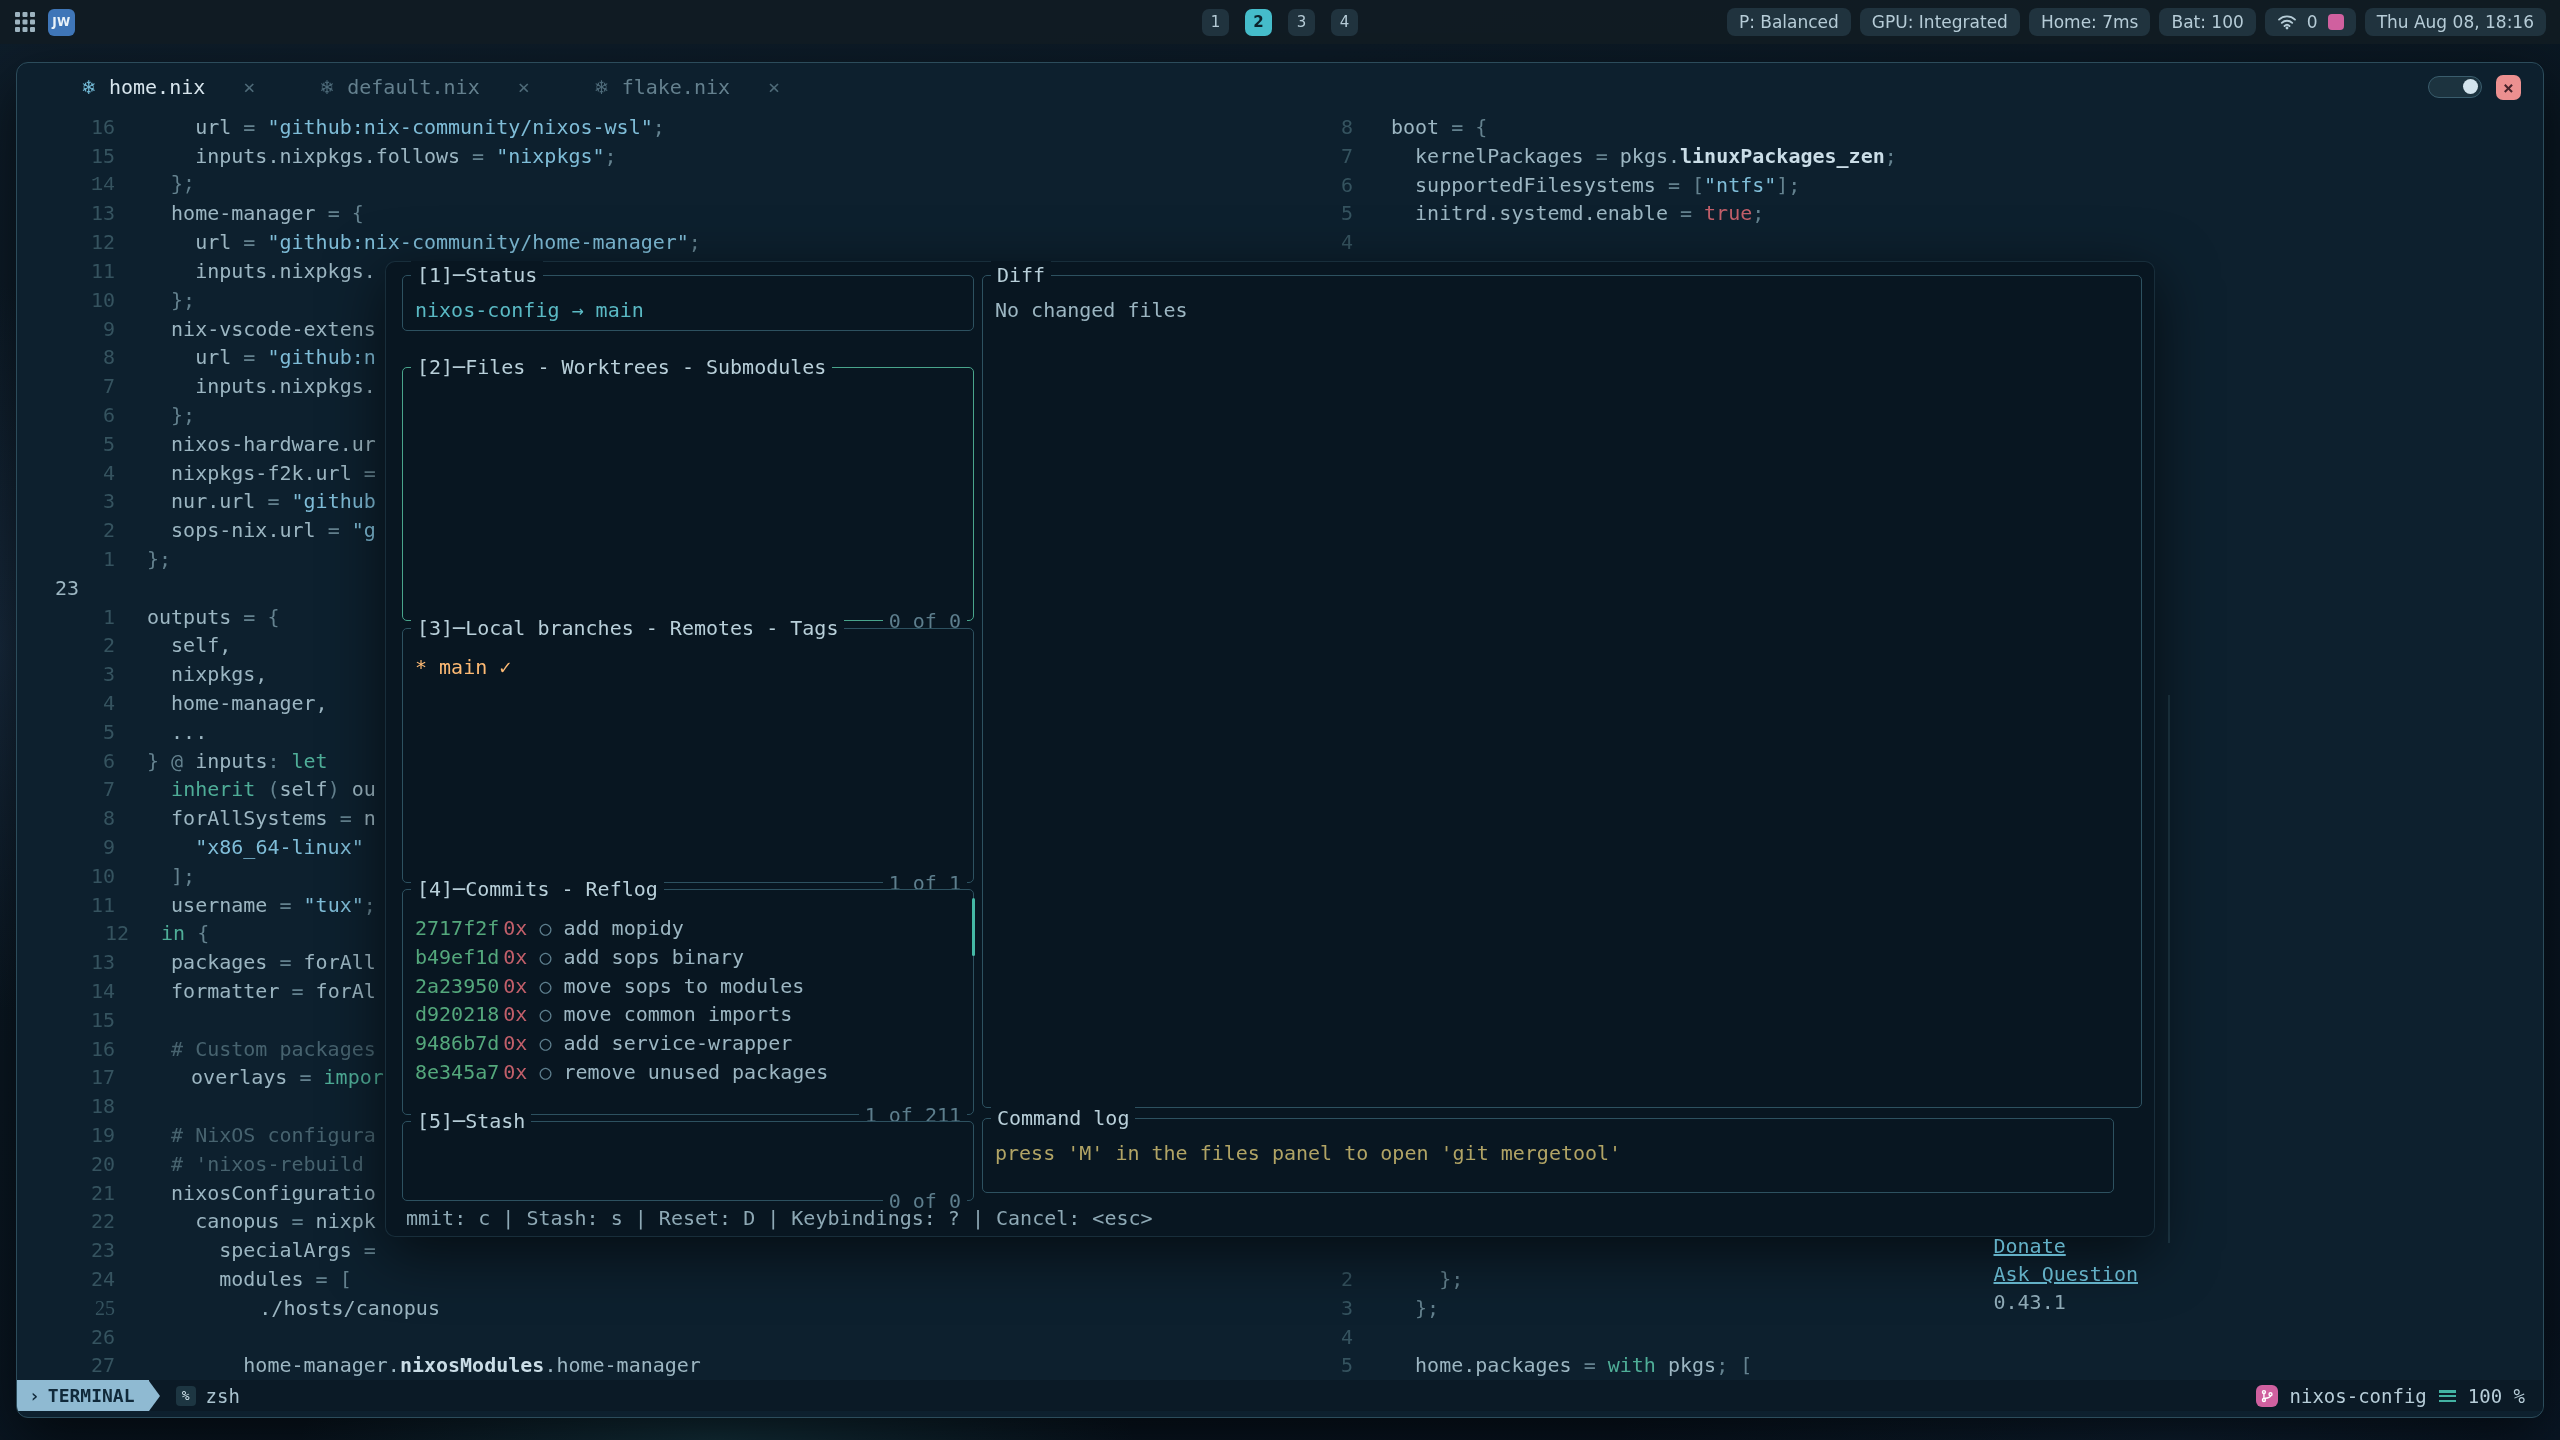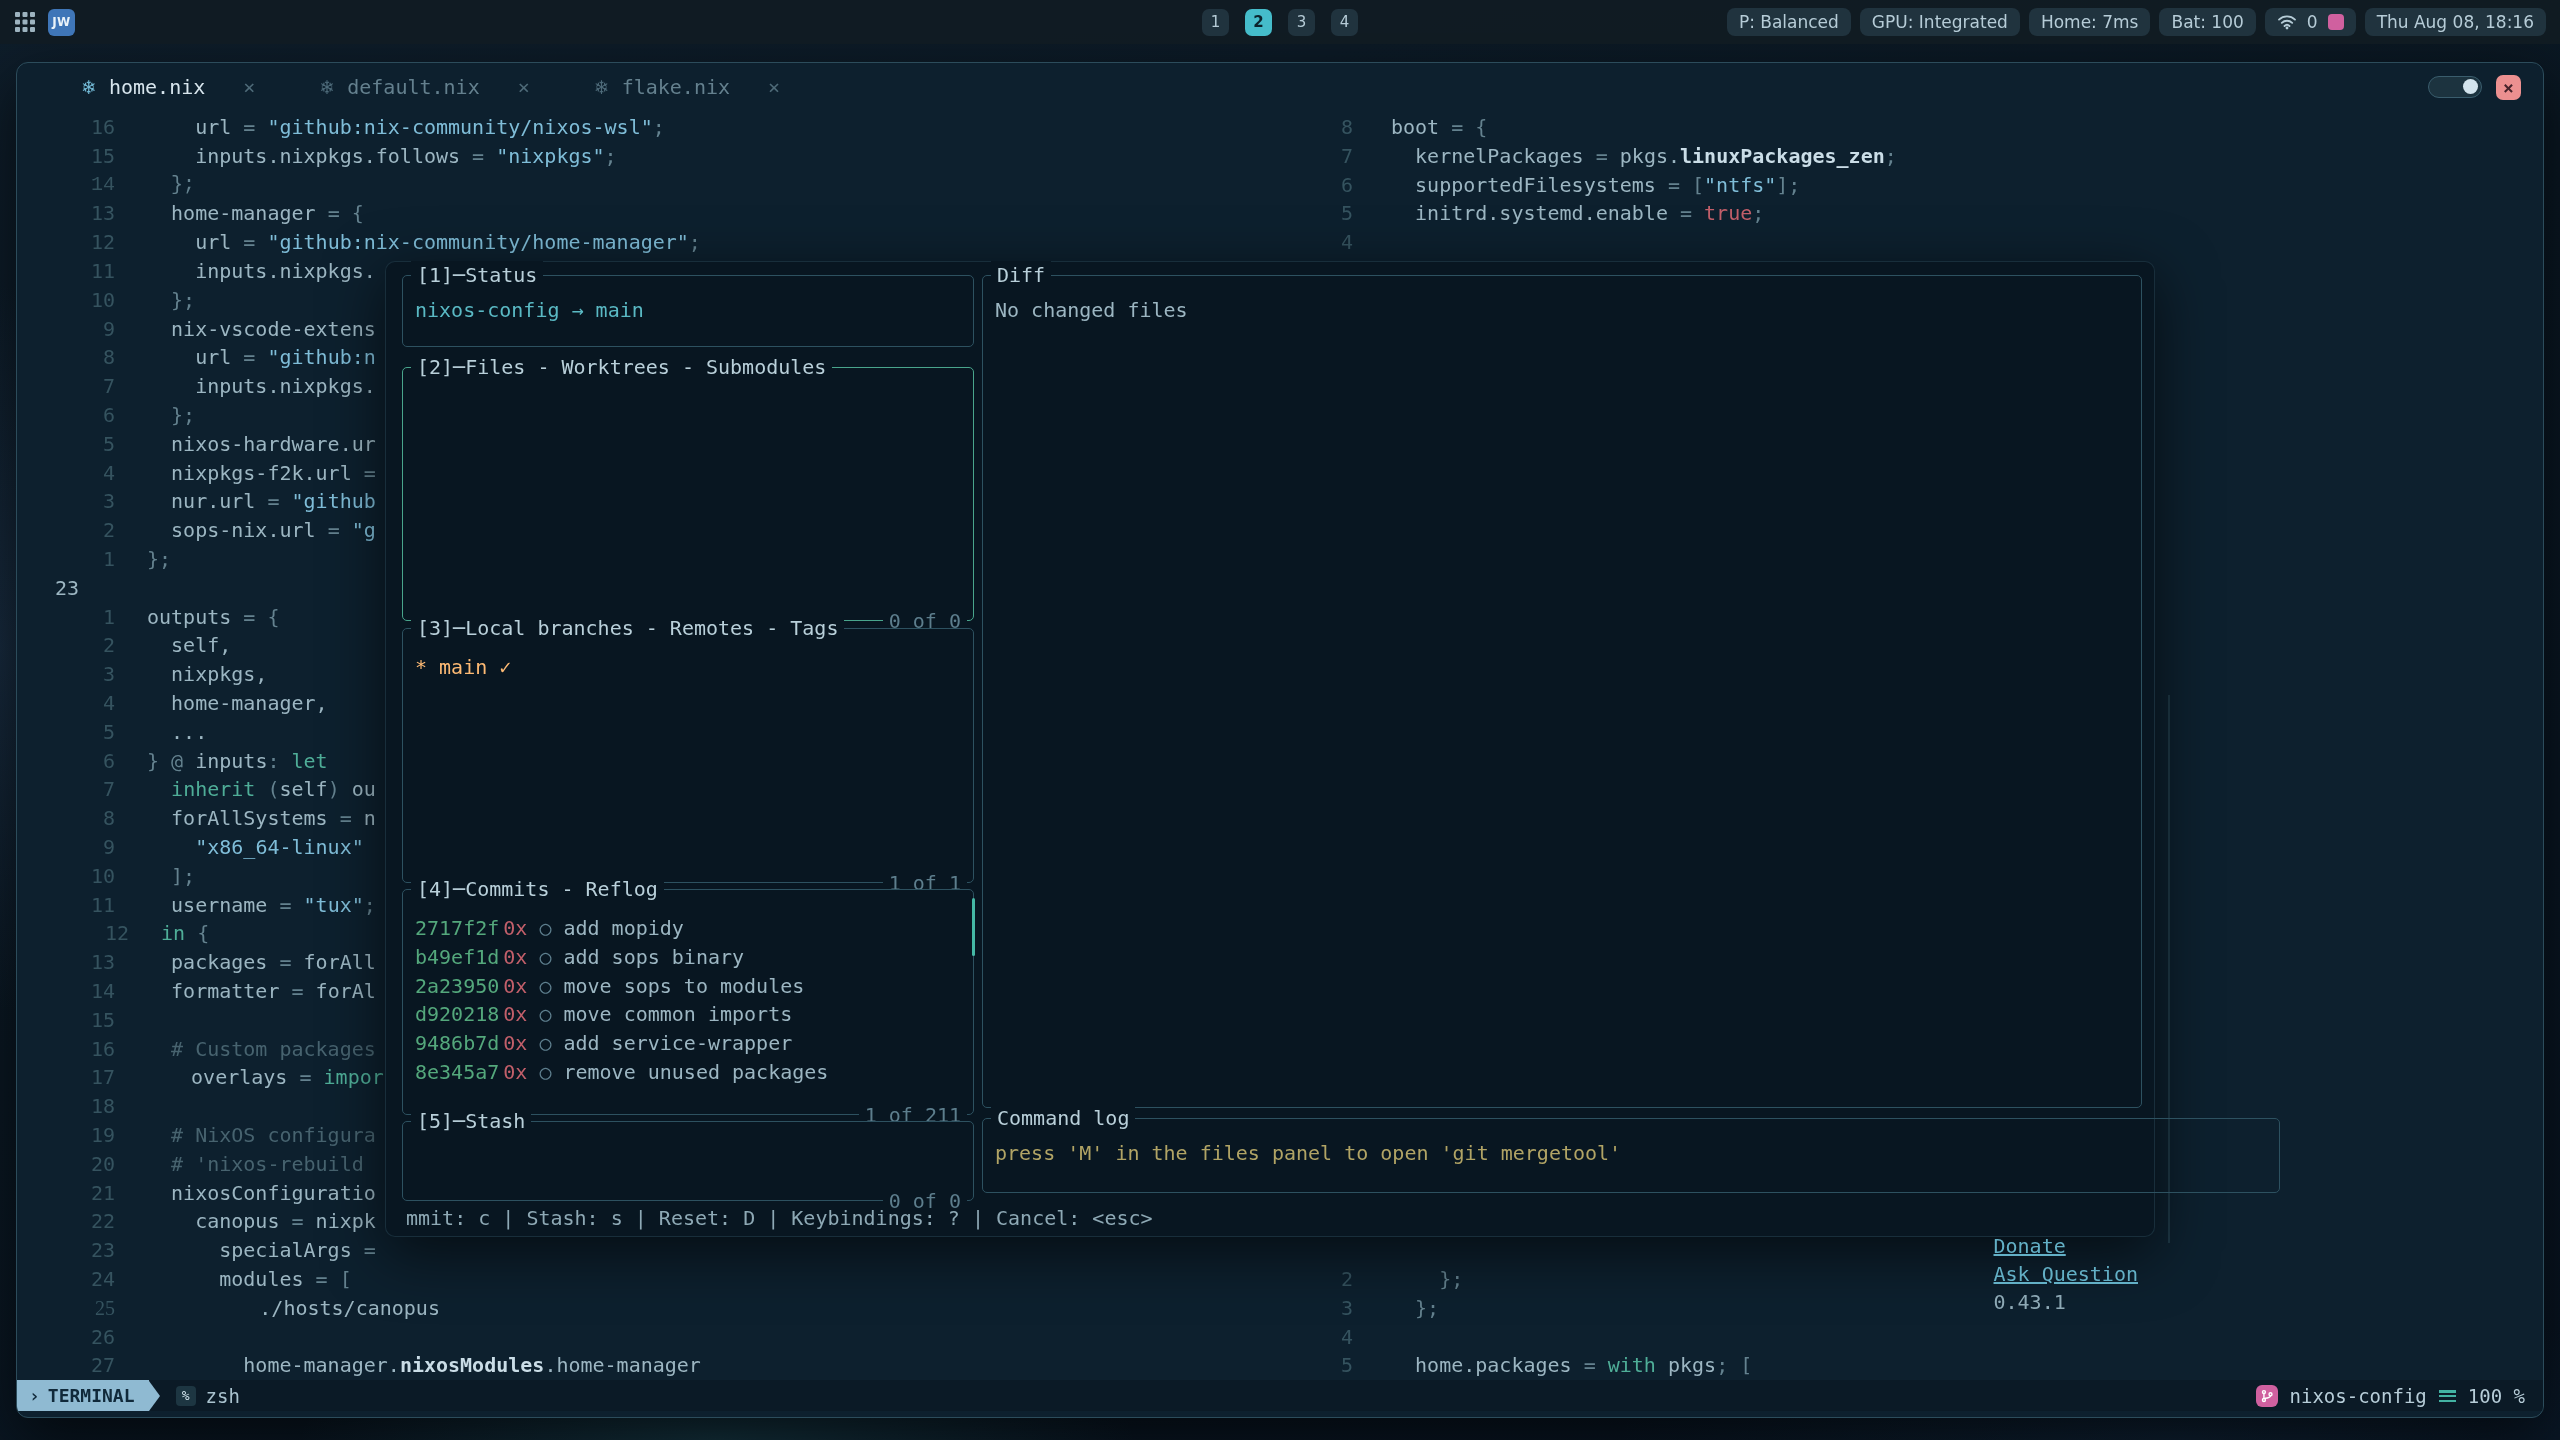--- a/index.html
+++ b/index.html
@@ -68,27 +68,27 @@
   .lazygit{position:absolute;left:368px;top:198px;width:1770px;height:976px;background:var(--lgbg);
     border:1px solid rgba(70,120,140,.25);border-radius:10px;box-shadow:0 16px 60px rgba(0,0,0,.6);
     z-index:6;font-size:20px;color:var(--text)}
   .panel{position:absolute;border:1px solid var(--pborder);border-radius:5px}
   .panel.sel{border-color:var(--pborder-sel)}
   .ptitle{position:absolute;top:-15px;left:8px;background:var(--lgbg);padding:0 6px;height:28px;
     line-height:28px;color:#b9d0da;white-space:pre}
   .pcount{position:absolute;bottom:-15px;right:6px;background:var(--lgbg);padding:0 6px;height:28px;
     line-height:28px;color:#5d7e8d}
   .pc{padding:20px 12px 0;line-height:28.8px;white-space:pre}
-  .lg-status{left:16px;top:13px;width:572px;height:72px}
+  .lg-status{left:16px;top:13px;width:572px;height:56px}
   .lg-files{left:16px;top:105px;width:572px;height:254px}
   .lg-branches{left:16px;top:366px;width:572px;height:255px}
   .lg-commits{left:16px;top:627px;width:572px;height:226px}
   .lg-stash{left:16px;top:859px;width:572px;height:80px}
   .lg-diff{left:596px;top:13px;width:1160px;height:833px}
-  .lg-cmdlog{left:596px;top:856px;width:1298px;height:75px}
+  .lg-cmdlog{left:596px;top:856px;width:1132px;height:75px}
   .status-line{color:#5ab9c4}
   .branch-item{padding:24px 12px 0;line-height:28.8px;color:#fdba74;white-space:pre}
   .commit-list{padding-top:24px}
   .commit-row{height:28.8px;line-height:28.8px;display:flex;align-items:center;padding-left:12px;white-space:pre}
   .commit-row .sha{color:var(--sha);margin-right:4px}
   .commit-row .mark{color:var(--red);margin-right:12px}
   .commit-row .node{color:#5d7e8d;margin-right:12px}
   .commit-row .msg{color:var(--text)}
   .lg-scroll{position:absolute;right:-2px;top:8px;width:3px;height:58px;background:#45b8a5;border-radius:2px}
   .cmdlog-line{color:var(--cmdlog)}

